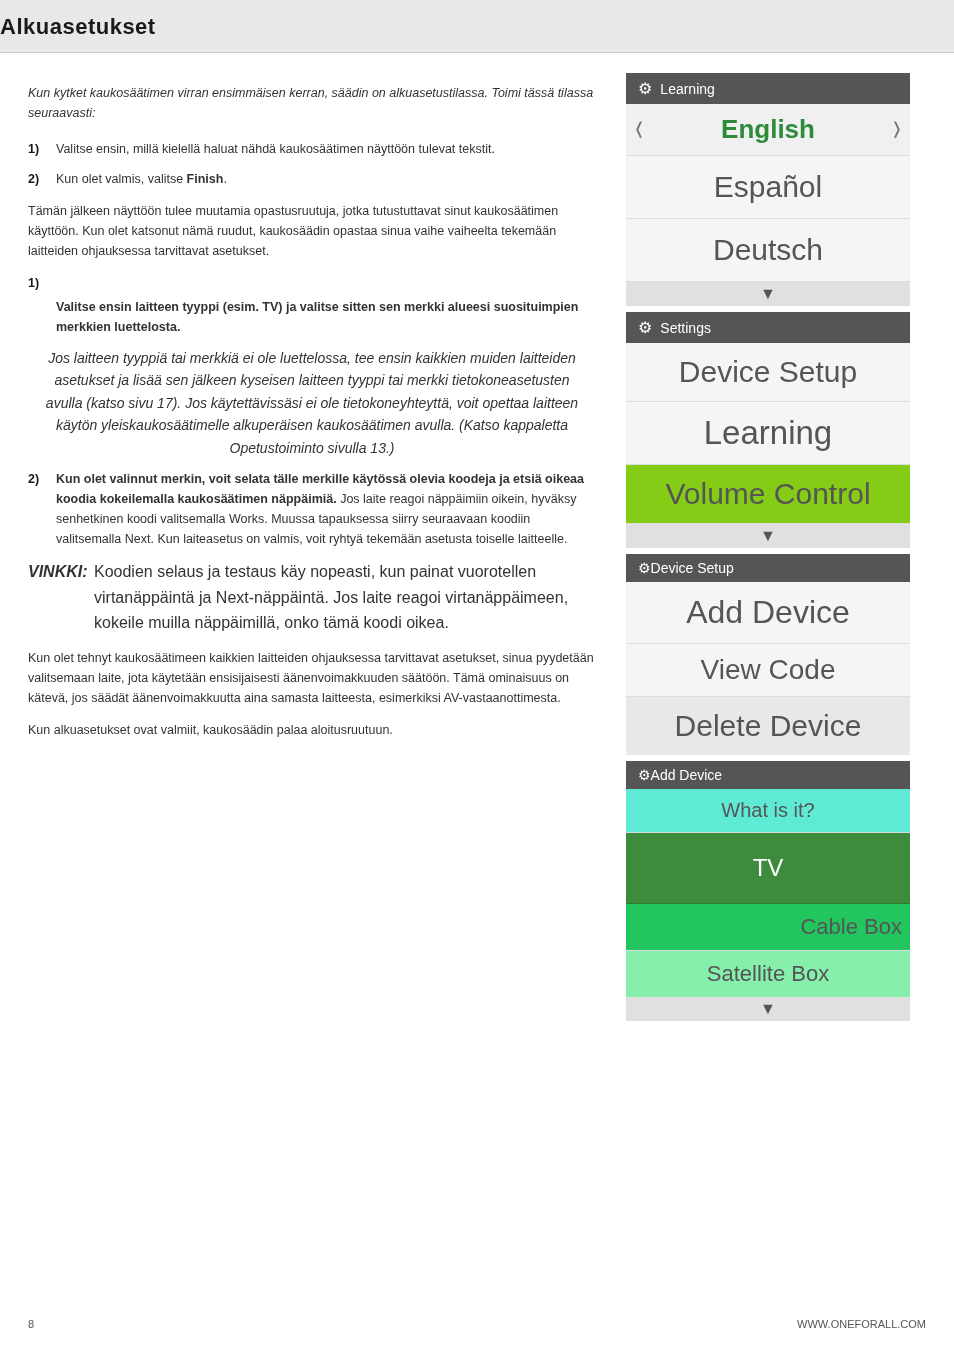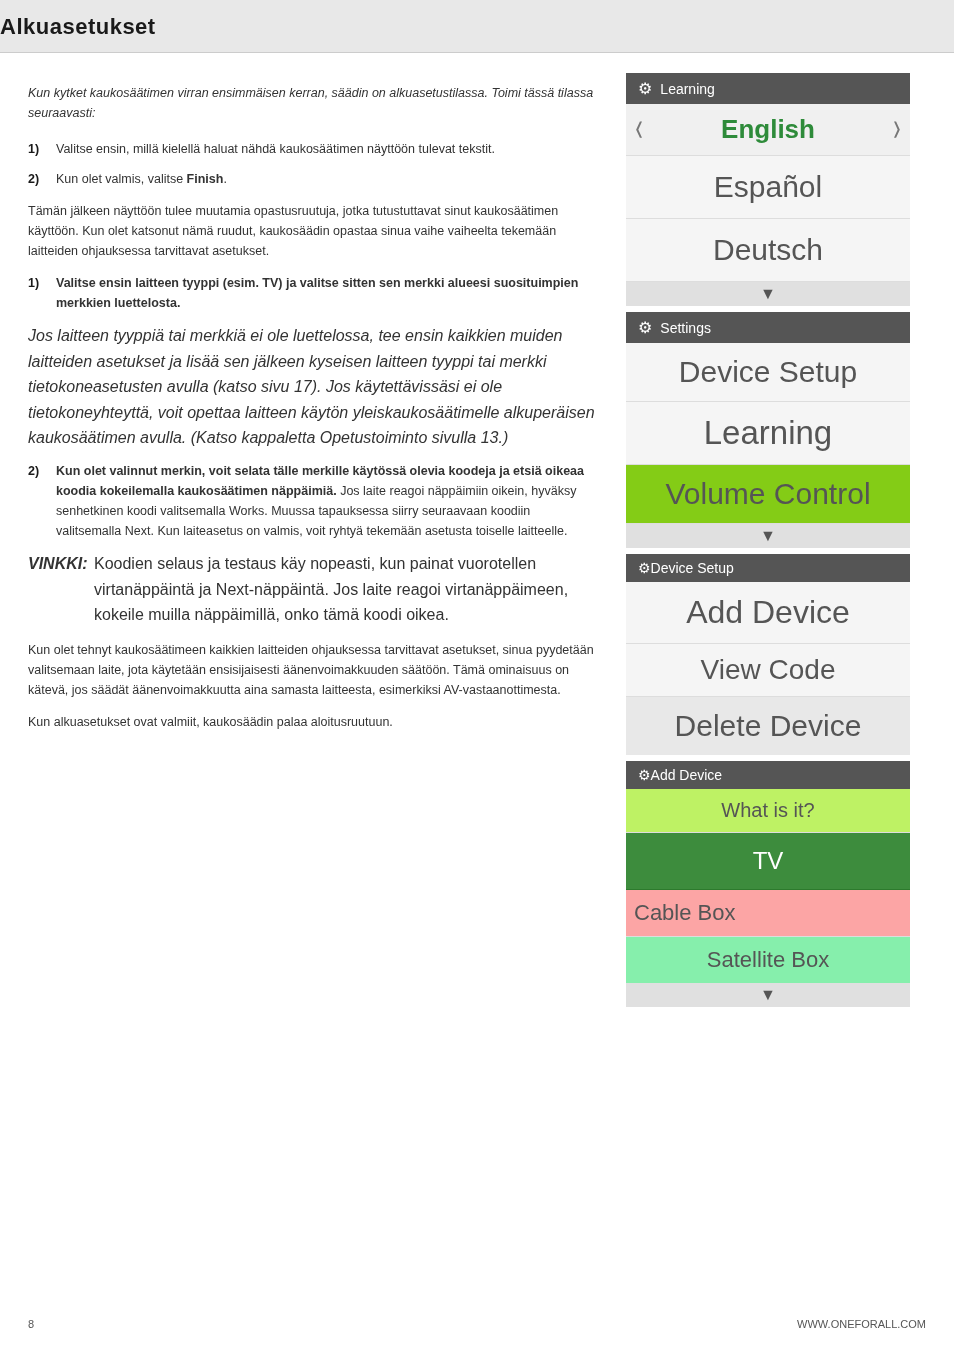--- a/index.html
+++ b/index.html
@@ -60,28 +60,30 @@
       min-width: 28px;
       color: #1a1a1a;
     }
 
     .section-gap {
       margin-top: 16px;
     }
 
     .bold-step {
       font-weight: bold;
+      margin-top: 24px;
     }
 
     .italic-block {
       font-style: italic;
-      font-size: 16px;
+      font-size: 14px;
       line-height: 1.6;
       color: #333;
-      margin: 10px 0;
+      margin: 10px 16px;
+      text-align: center;
     }
 
     .vinkki {
       font-size: 16px;
       line-height: 1.6;
       color: #333;
       margin: 10px 0;
       display: flex;
     }
     .vinkki-label {
@@ -259,37 +261,37 @@
       color: #fff;
       padding: 6px 12px;
       font-size: 14px;
     }
 
     .what-is-it-item {
       font-size: 20px;
       color: #555;
       text-align: center;
       padding: 10px 8px;
-      background: #bef264;
+      background: #5eead4;
       border-bottom: 1px solid #ddd;
     }
     .tv-item {
       font-size: 24px;
       color: #fff;
       text-align: center;
-      padding: 14px 8px;
+      padding: 21px 8px;
       background: #3d8c3d;
       border-bottom: 1px solid #2d7a2d;
     }
     .cable-box-item {
       font-size: 22px;
       color: #555;
-      text-align: left;
+      text-align: right;
       padding: 10px 8px;
-      background: #fca5a5;
+      background: #22c55e;
       border-bottom: 1px solid #ddd;
     }
     .satellite-box-item {
       font-size: 22px;
       color: #555;
       text-align: center;
       padding: 10px 8px;
       background: #86efac;
     }
 

